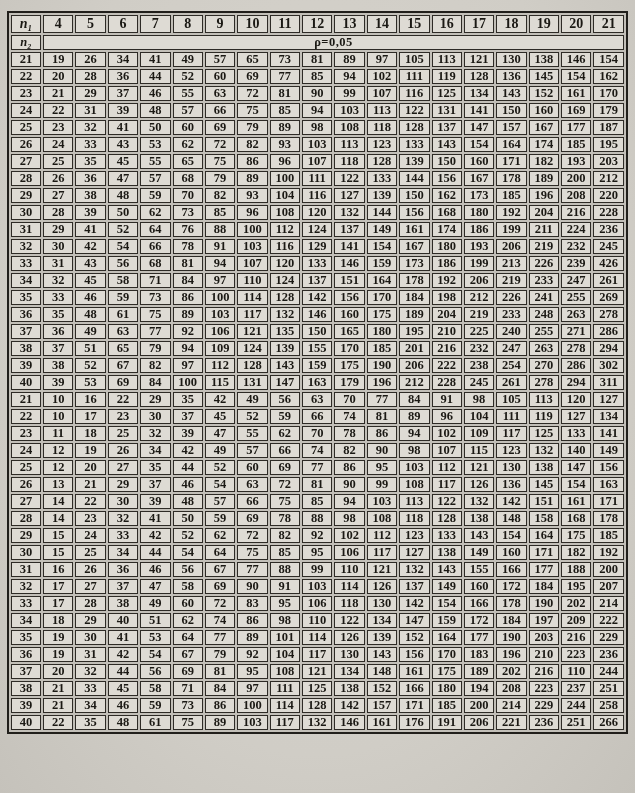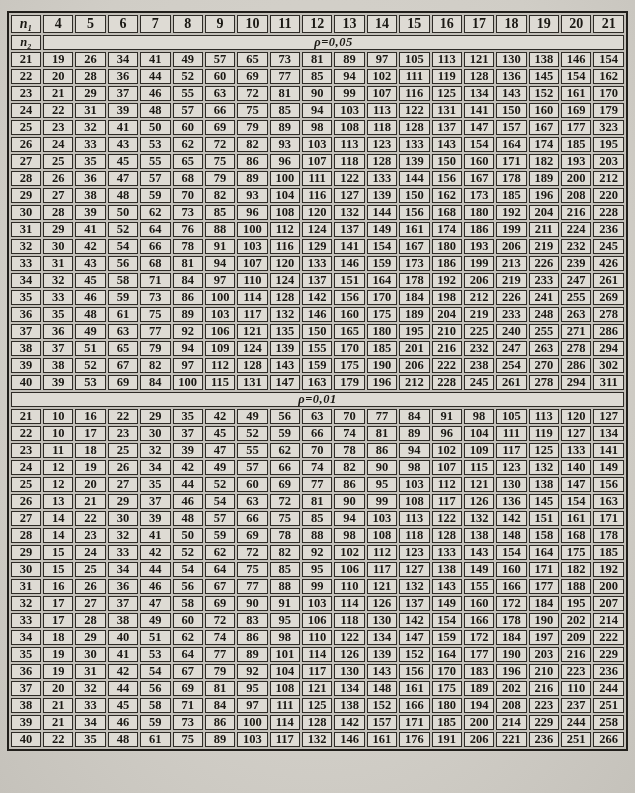--- a/index.html
+++ b/index.html
@@ -42,21 +42,20 @@
   tr.head-row th {
     height: 16px;
     font-size: 14px;
   }
   th.corner {
     font-style: italic;
     font-size: 13px;
     font-weight: bold;
   }
   td.band, th.band {
-    font-style: italic;
     font-size: 13px;
     letter-spacing: 0.5px;
     margin-top: 8px;
   }
   th.rowhead {
     font-size: 13px;
   }
 </style>
 </head>
 <body>
@@ -190,21 +189,21 @@
           <td>89</td>
           <td>98</td>
           <td>108</td>
           <td>118</td>
           <td>128</td>
           <td>137</td>
           <td>147</td>
           <td>157</td>
           <td>167</td>
           <td>177</td>
-          <td>323</td>
+          <td>187</td>
         </tr>
         <tr>
           <th class="rowhead">26</th>
           <td>24</td>
           <td>33</td>
           <td>43</td>
           <td>53</td>
           <td>62</td>
           <td>72</td>
           <td>82</td>
@@ -508,23 +507,20 @@
           <td>196</td>
           <td>212</td>
           <td>228</td>
           <td>245</td>
           <td>261</td>
           <td>278</td>
           <td>294</td>
           <td>311</td>
         </tr>
         <tr>
-          <td class="band" colspan="19">ρ=0,01</td>
-        </tr>
-        <tr>
           <th class="rowhead">21</th>
           <td>10</td>
           <td>16</td>
           <td>22</td>
           <td>29</td>
           <td>35</td>
           <td>42</td>
           <td>49</td>
           <td>56</td>
           <td>63</td>

